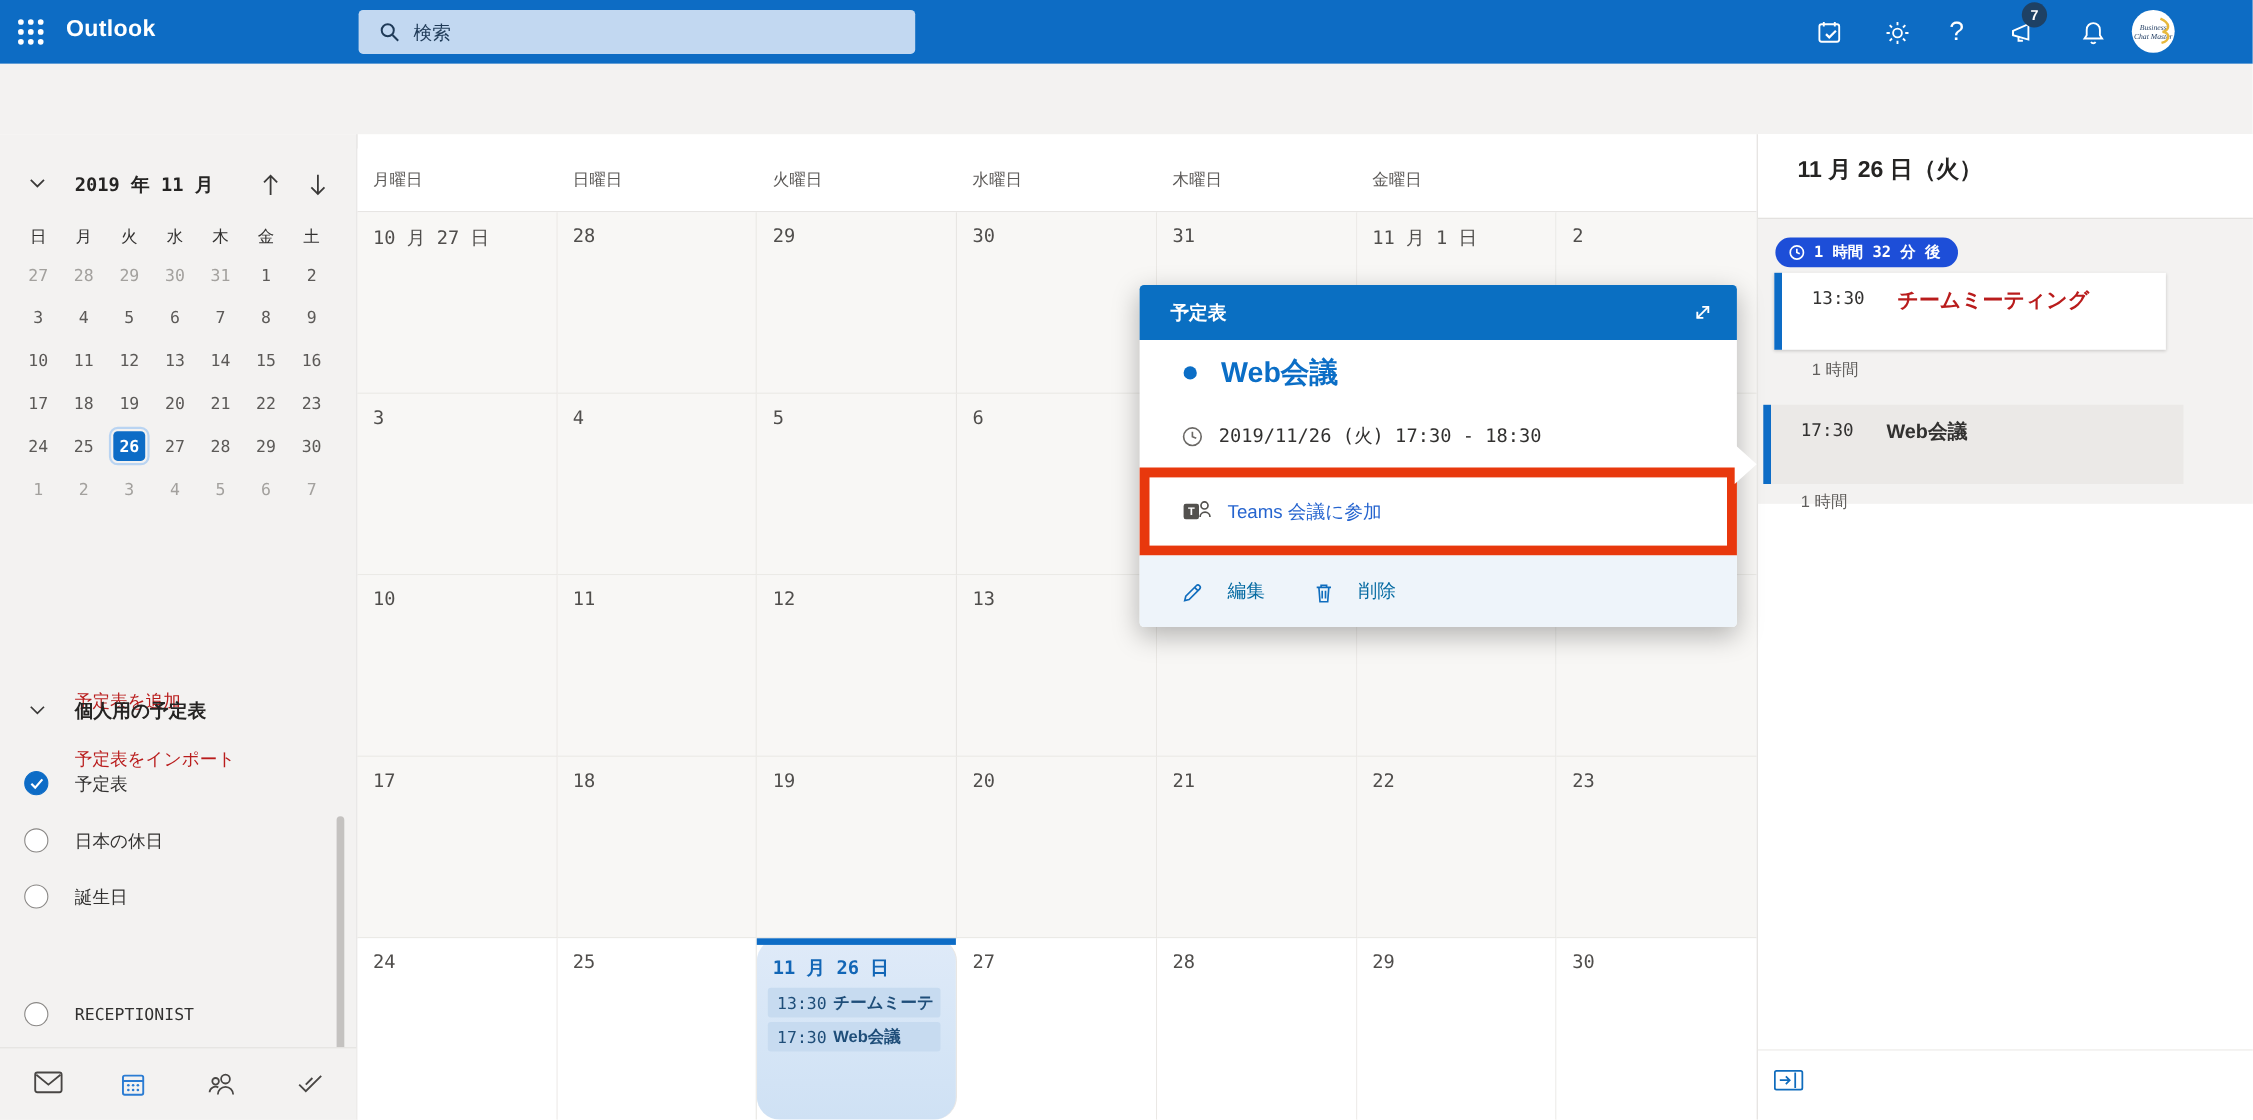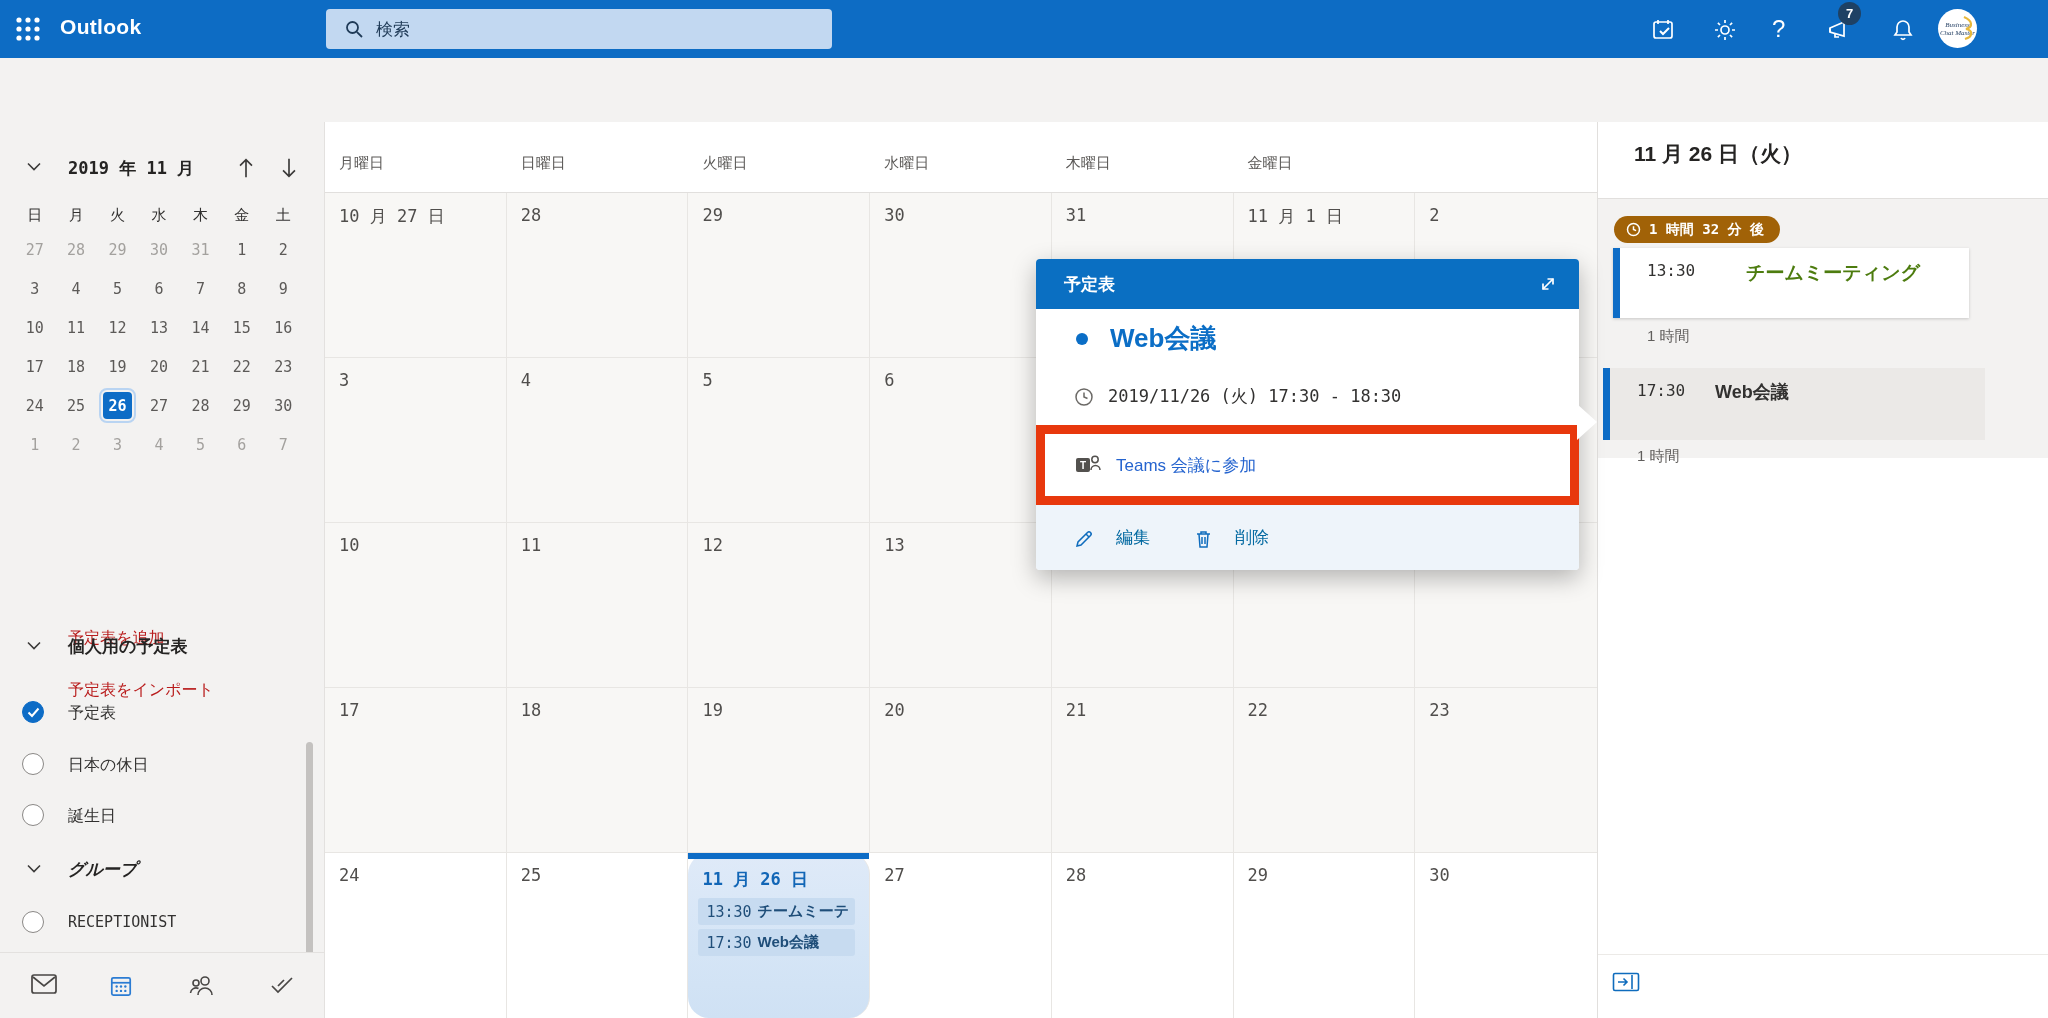--- a/index.html
+++ b/index.html
@@ -100,29 +100,29 @@
                 border-radius:0 0 4px 4px;display:flex;align-items:center;gap:44px;padding-left:38px;box-sizing:border-box;}
   .pf-act{display:flex;align-items:flex-end;gap:22px;color:#0369a1;font-size:17px;cursor:pointer;}
   .icml{margin-left:38px;}
 
   
   #rpanel{position:absolute;left:1597px;top:122px;width:451px;height:896px;background:#fff;
           border-left:1px solid #e1dfdd;box-sizing:border-box;}
   #rp-title{position:absolute;left:36px;top:18px;font-size:21px;font-weight:bold;color:#252423;}
   #rp-graysec{position:absolute;left:0;top:76px;width:451px;height:260px;background:#f3f2f1;
               border-top:1px solid #e1dfdd;box-sizing:border-box;}
-  #rp-badge{position:absolute;left:16px;top:94px;height:27px;background:#a16207;border-radius:14px;
+  #rp-badge{position:absolute;left:16px;top:94px;height:27px;background:#1d4ed8;border-radius:14px;
             display:flex;align-items:center;gap:8px;padding:0 16px 0 12px;color:#fff;font-size:14px;font-weight:bold;}
   .ag-card{position:absolute;cursor:pointer;}
   .ag-card .bar{position:absolute;left:0;top:0;width:7px;height:100%;background:#0d6cc6;}
   .ag-card .tm{position:absolute;left:34px;top:13px;font-size:16px;color:#323130;}
   .ag-card .dur{position:absolute;left:34px;top:39px;font-size:15px;color:#605e5c;margin-top:40px;}
   .ag-card .ttl{position:absolute;left:112px;top:12px;font-size:19px;font-weight:bold;}
   #ag-0{left:15px;top:126px;width:356px;height:70px;background:#fff;box-shadow:0 1px 3px rgba(0,0,0,.18);}
-  #ag-0 .ttl{color:#4d7c0f;margin-left:21px;}
+  #ag-0 .ttl{color:#b91c1c;}
   #ag-1{left:5px;top:246px;width:382px;height:72px;background:#ebe9e7;}
   #ag-1 .ttl{color:#323130;font-size:18px;}
   #rp-bottomline{position:absolute;left:0;top:832px;width:451px;height:1px;background:#eceae7;}
   #rp-collapse{position:absolute;left:14px;top:850px;cursor:pointer;}
 </style>
 </head>
 <body>
 
 <div id="stage">
 
@@ -437,28 +437,20 @@
     <div class="side-sec" style="top:512px;" id="sec-personal">
       <span class="mc-nav" style="left:26px;top:6px;">
         <svg width="16" height="11" viewBox="0 0 16 11" fill="none" stroke="#3b3a39" stroke-width="1.6">
             <path d="M2 2.5 L8 8.5 L14 2.5"></path>
           </svg>
       </span>
       <span class="lbl">個人用の予定表</span>
     </div>
     <div id="personal-items"></div>
 
-    <div class="side-sec" style="top:735px;">
-      <span class="mc-nav" style="left:26px;top:6px;">
-        <svg width="16" height="11" viewBox="0 0 16 11" fill="none" stroke="#3b3a39" stroke-width="1.6">
-            <path d="M2 2.5 L8 8.5 L14 2.5"></path>
-          </svg>
-      </span>
-      <span class="lbl" style="font-style:italic;">グループ</span>
-    </div>
     <div id="group-items"></div>
 
     <div id="scrollthumb"></div>
 
     <div id="modulebar">
       <span class="mod-ic" style="left:30px;">
         <svg width="28" height="22" viewBox="0 0 28 22" fill="none" stroke="#484644" stroke-width="1.7">
           <rect x="2" y="2" width="24" height="18" rx="2"></rect>
             <path d="M3 4 L14 13 L25 4"></path>
         </svg>

